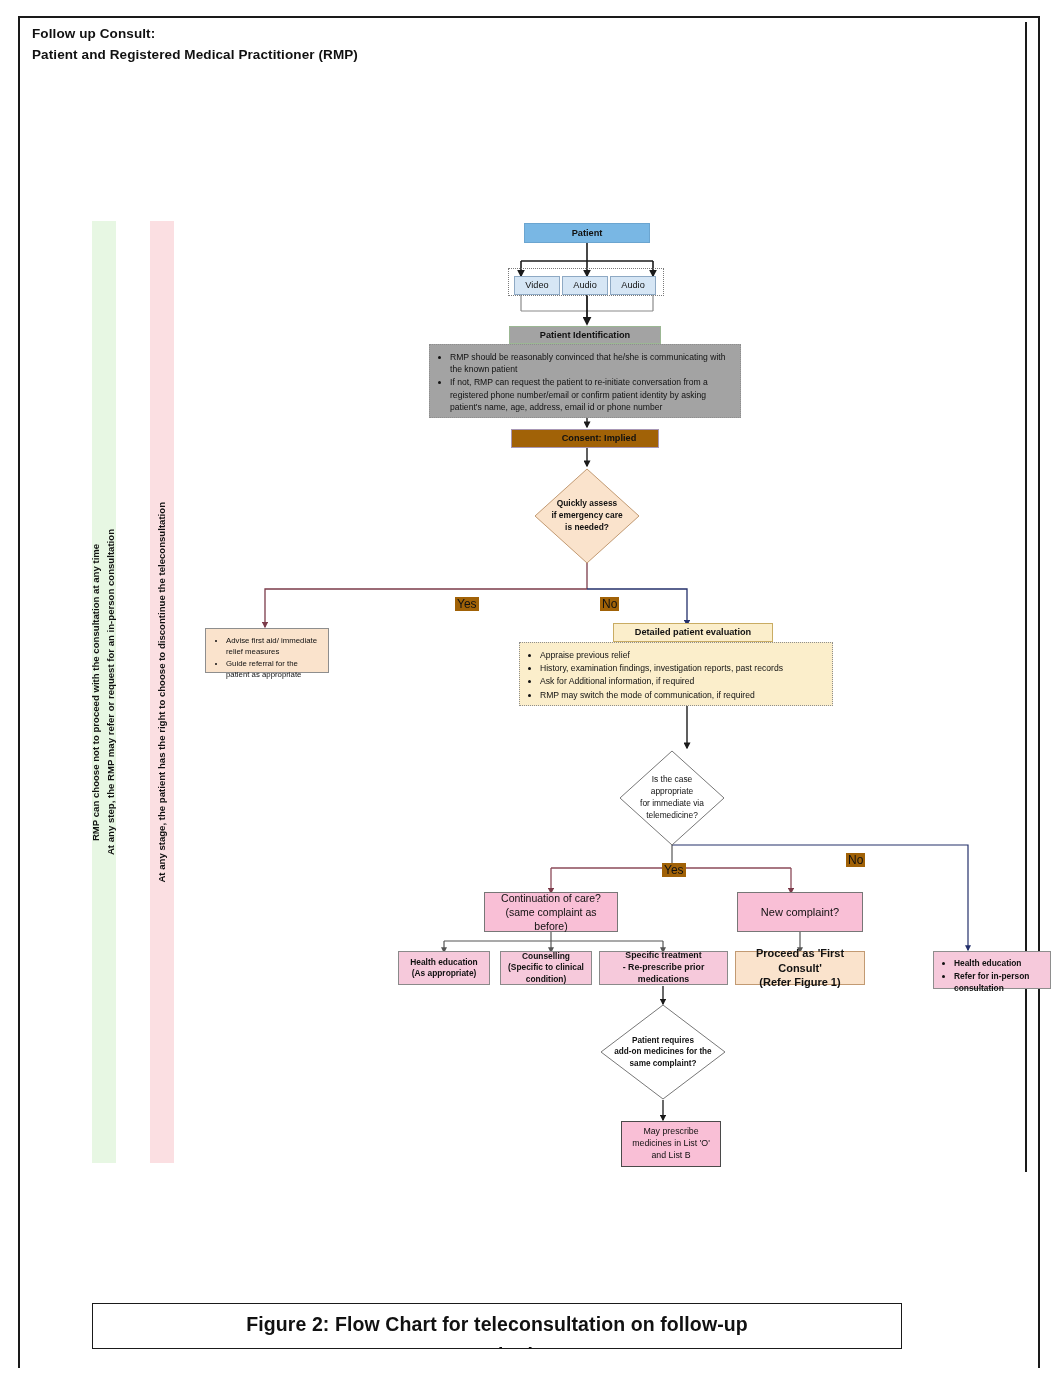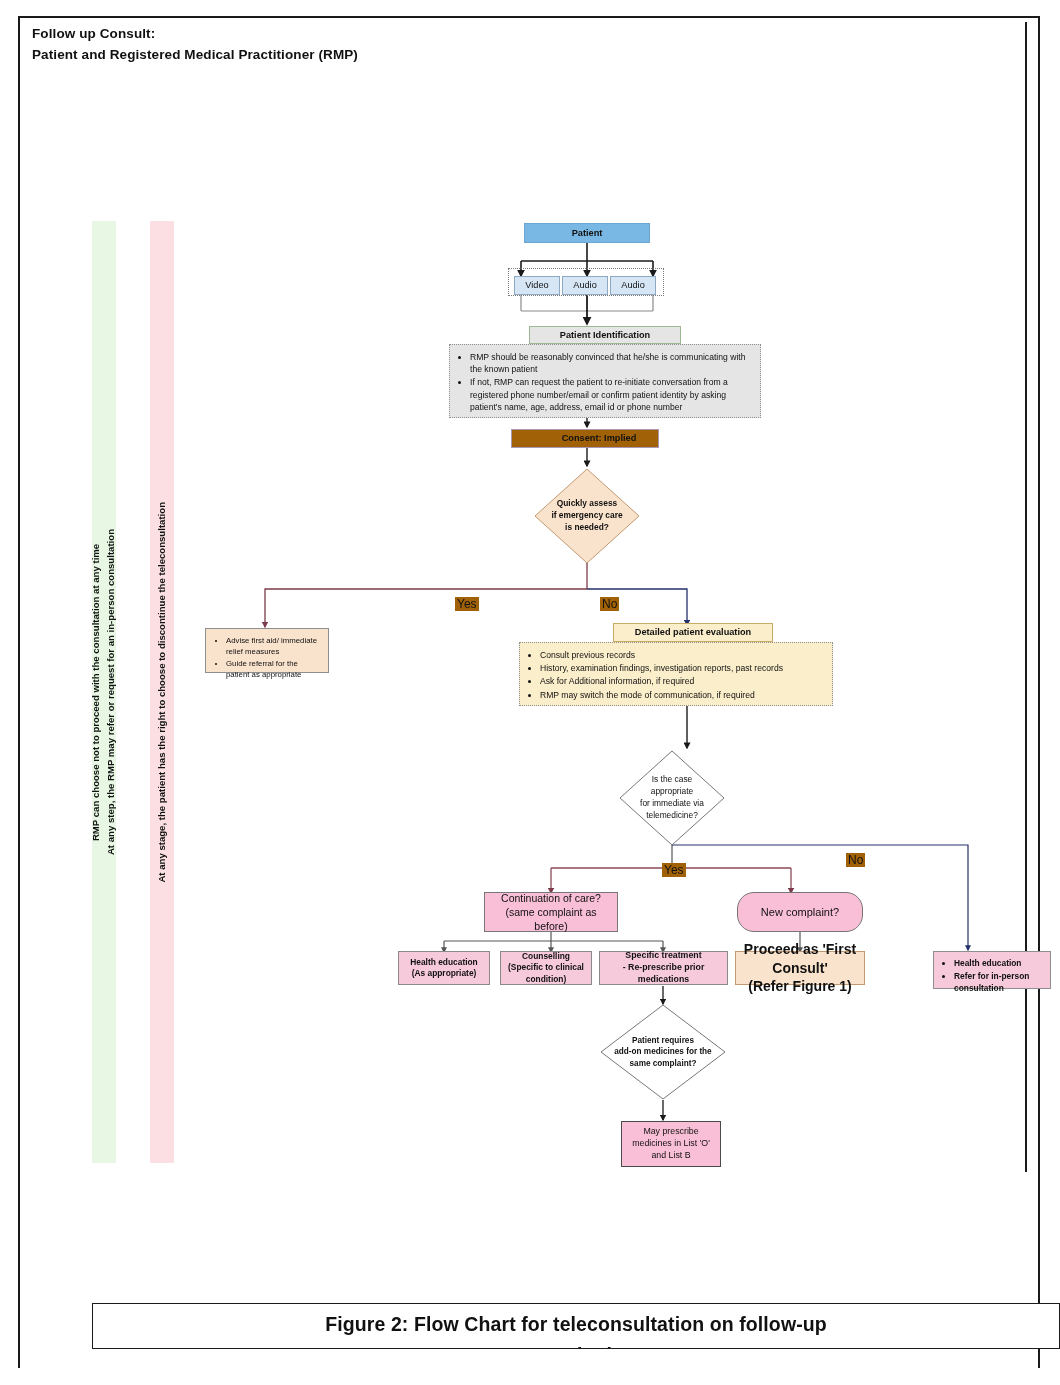--- a/index.html
+++ b/index.html
@@ -54,21 +54,21 @@
     text-align:center;
     font-size: 9.2px; line-height: 1.35;
     border: 1px solid #7c7c7c;
   }
   .node.bold { font-weight: bold; }
   .node .lbl { width:100%; white-space: pre-line; padding: 2px 3px; }
 
   
   .fill-blue   { background:#79b7e4; border-color:#6ba5d0; }
   .fill-lblue  { background:#d6e6f5; border-color:#8ea9c4; }
-  .fill-green  { background:#e5e5e5; border-color:#9bb793;margin-left:20px; }
+  .fill-green  { background:#a3a3a3; border-color:#9bb793; }
   .fill-purple { background:#a16207; border-color:#a897b5;padding-left:28px; }
   .fill-peach  { background:#fae3cc; border-color:#c29a72; }
   .fill-cream  { background:#fbeecb; border-color:#c9ac63; }
   .fill-pink   { background:#f9bfd6; border-color:#777; }
   .fill-pinkl  { background:#f6c9db; border-color:#8a8a8a; }
 
   
   .dotted-box { position:absolute; border:1px dotted #7a7a7a; background:transparent; }
 
   
@@ -97,21 +97,21 @@
   }
 
   
   .elabel {
     position:absolute; font-size: 12px; color:#111;
     background:#a16207; padding: 0 2px; margin-top: 16px;
   }
 
   
   #caption {
-    position:absolute; left:92px; top:1303px; width:968px; height:46px;
+    position:absolute; left:92px; top:1303px; width:810px; height:46px;
     border:1.5px solid #1a1a1a; background:#fff;
     overflow:hidden;
   }
   #caption .cap-line1 {
     text-align:center; font-size:19.5px; font-weight:bold;
     line-height: 1.0; margin-top: 11px; letter-spacing:.1px;
   }
   #caption .cap-line2 {
     text-align:center; font-size:19.5px; font-weight:bold;
     line-height: 1.0; margin-top: 11px; letter-spacing:.1px;
@@ -249,21 +249,21 @@
       <li>Guide referral for the patient as appropriate</li>
     </ul>
   </div>
 
   <div class="node bold fill-cream" style="left:613px; top:623px; width:160px; height:19px;">
     <span class="lbl">Detailed patient evaluation</span>
   </div>
 
   <div class="panel fill-cream" style="left:519px; top:642px; width:314px; height:64px;">
     <ul>
-      <li>Consult previous records</li>
+      <li>Appraise previous relief</li>
       <li>History, examination findings, investigation reports, past records</li>
       <li>Ask for Additional information, if required</li>
       <li>RMP may switch the mode of communication, if required</li>
     </ul>
   </div>
 
   <div class="diamond" style="left:619px; top:750px; width:106px; height:96px;">
     <svg width="106" height="96" viewBox="0 0 106 96">
       <polygon points="53,1 105,48 53,95 1,48" fill="#ffffff" stroke="#777" stroke-width="1"></polygon>
     </svg>
@@ -275,42 +275,42 @@
 
   <div class="elabel" style="left:662px; top:847px;">Yes</div>
   <div class="elabel" style="left:846px; top:837px;">No</div>
 
   <div class="node fill-pink" style="left:484px; top:892px; width:134px; height:40px; font-size:10.5px;">
     <span class="lbl">Continuation of care?
 (same complaint as
 before)</span>
   </div>
 
-  <div class="node fill-pink" style="left:737px; top:892px; width:126px; height:40px; font-size:11px;border-radius:17px;">
+  <div class="node fill-pink" style="left:737px; top:892px; width:126px; height:40px; font-size:11px;">
     <span class="lbl">New complaint?</span>
   </div>
 
   <div class="node bold fill-pinkl" style="left:398px; top:951px; width:92px; height:34px; font-size:8.4px;">
     <span class="lbl">Health education
 (As appropriate)</span>
   </div>
 
   <div class="node bold fill-pinkl" style="left:500px; top:951px; width:92px; height:34px; font-size:8.4px;">
     <span class="lbl">Counselling
 (Specific to clinical
 condition)</span>
   </div>
 
   <div class="node bold fill-pinkl" style="left:599px; top:951px; width:129px; height:34px; font-size:8.8px;">
     <span class="lbl">Specific treatment
 - Re-prescribe prior
 medications</span>
   </div>
 
-  <div class="node bold fill-peach" style="left:735px; top:951px; width:130px; height:34px; font-size:14px;">
+  <div class="node bold fill-peach" style="left:735px; top:951px; width:130px; height:34px; font-size:11px;">
     <span class="lbl">Proceed as 'First Consult'
 (Refer Figure 1)</span>
   </div>
 
   <div class="panel solid fill-pinkl" style="left:933px; top:951px; width:118px; height:38px; font-size:8.4px; font-weight:bold;">
     <ul>
       <li>Health education</li>
       <li>Refer for in-person consultation</li>
     </ul>
   </div>

